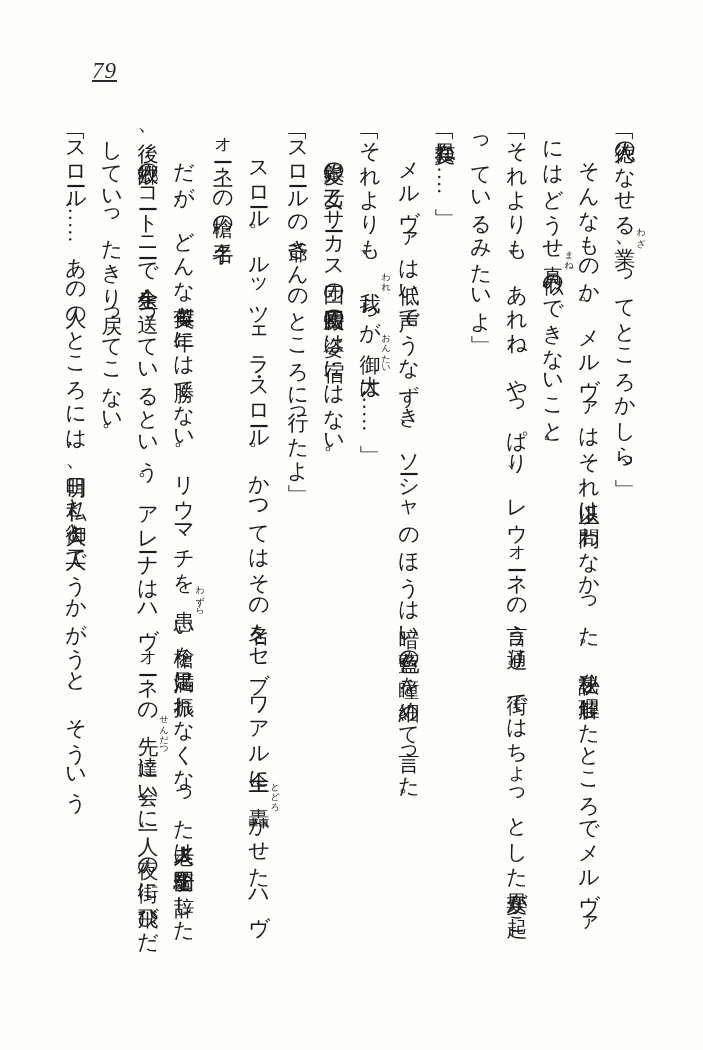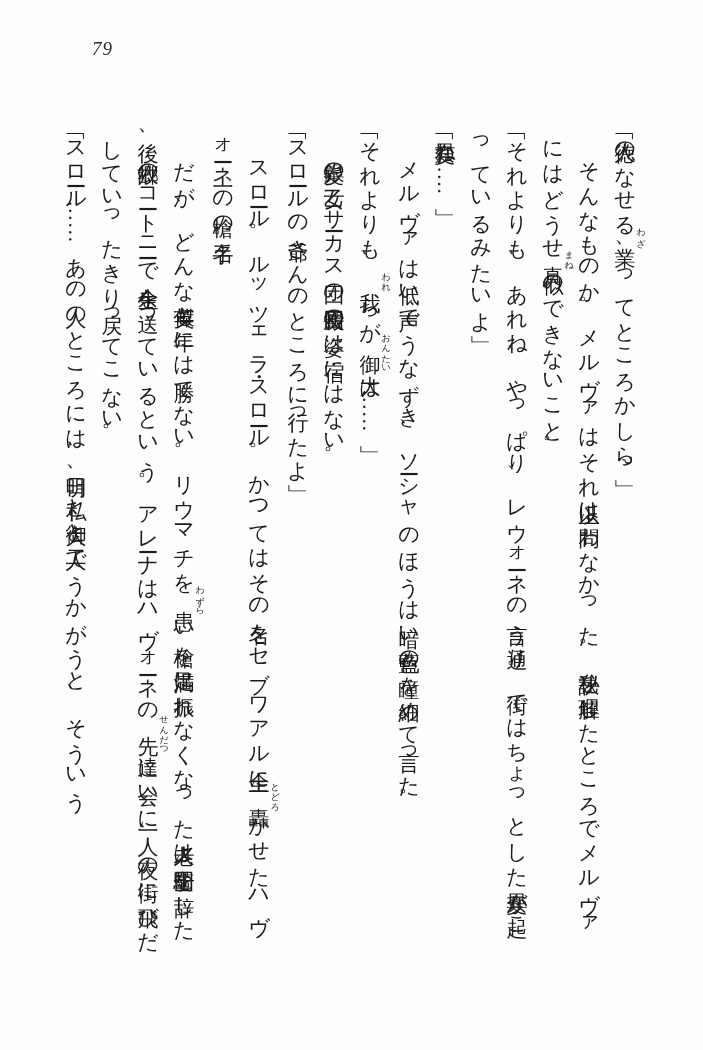--- a/index.html
+++ b/index.html
@@ -10,26 +10,27 @@
     width: 703px;
     height: 1050px;
     position: relative;
     background: #fdfdfb;
     overflow: hidden;
     font-family: "Liberation Serif", "DejaVu Serif", serif;
     color: #1c1c1c;
   }
   .page-number {
     position: absolute;
-    top: 38px;
+    top: 58px;
     left: 92px;
-    font-size: 19px;
+    font-size: 23px;
     font-style: italic;
     letter-spacing: 1px;
     color: #2a2a2a;
+    text-decoration: underline;
   }
   .text-block {
     position: absolute;
     top: 126px;
     right: 57px;
     height: 822px;
     writing-mode: vertical-rl;
     -webkit-writing-mode: vertical-rl;
     text-orientation: mixed;
     font-size: 21px;

